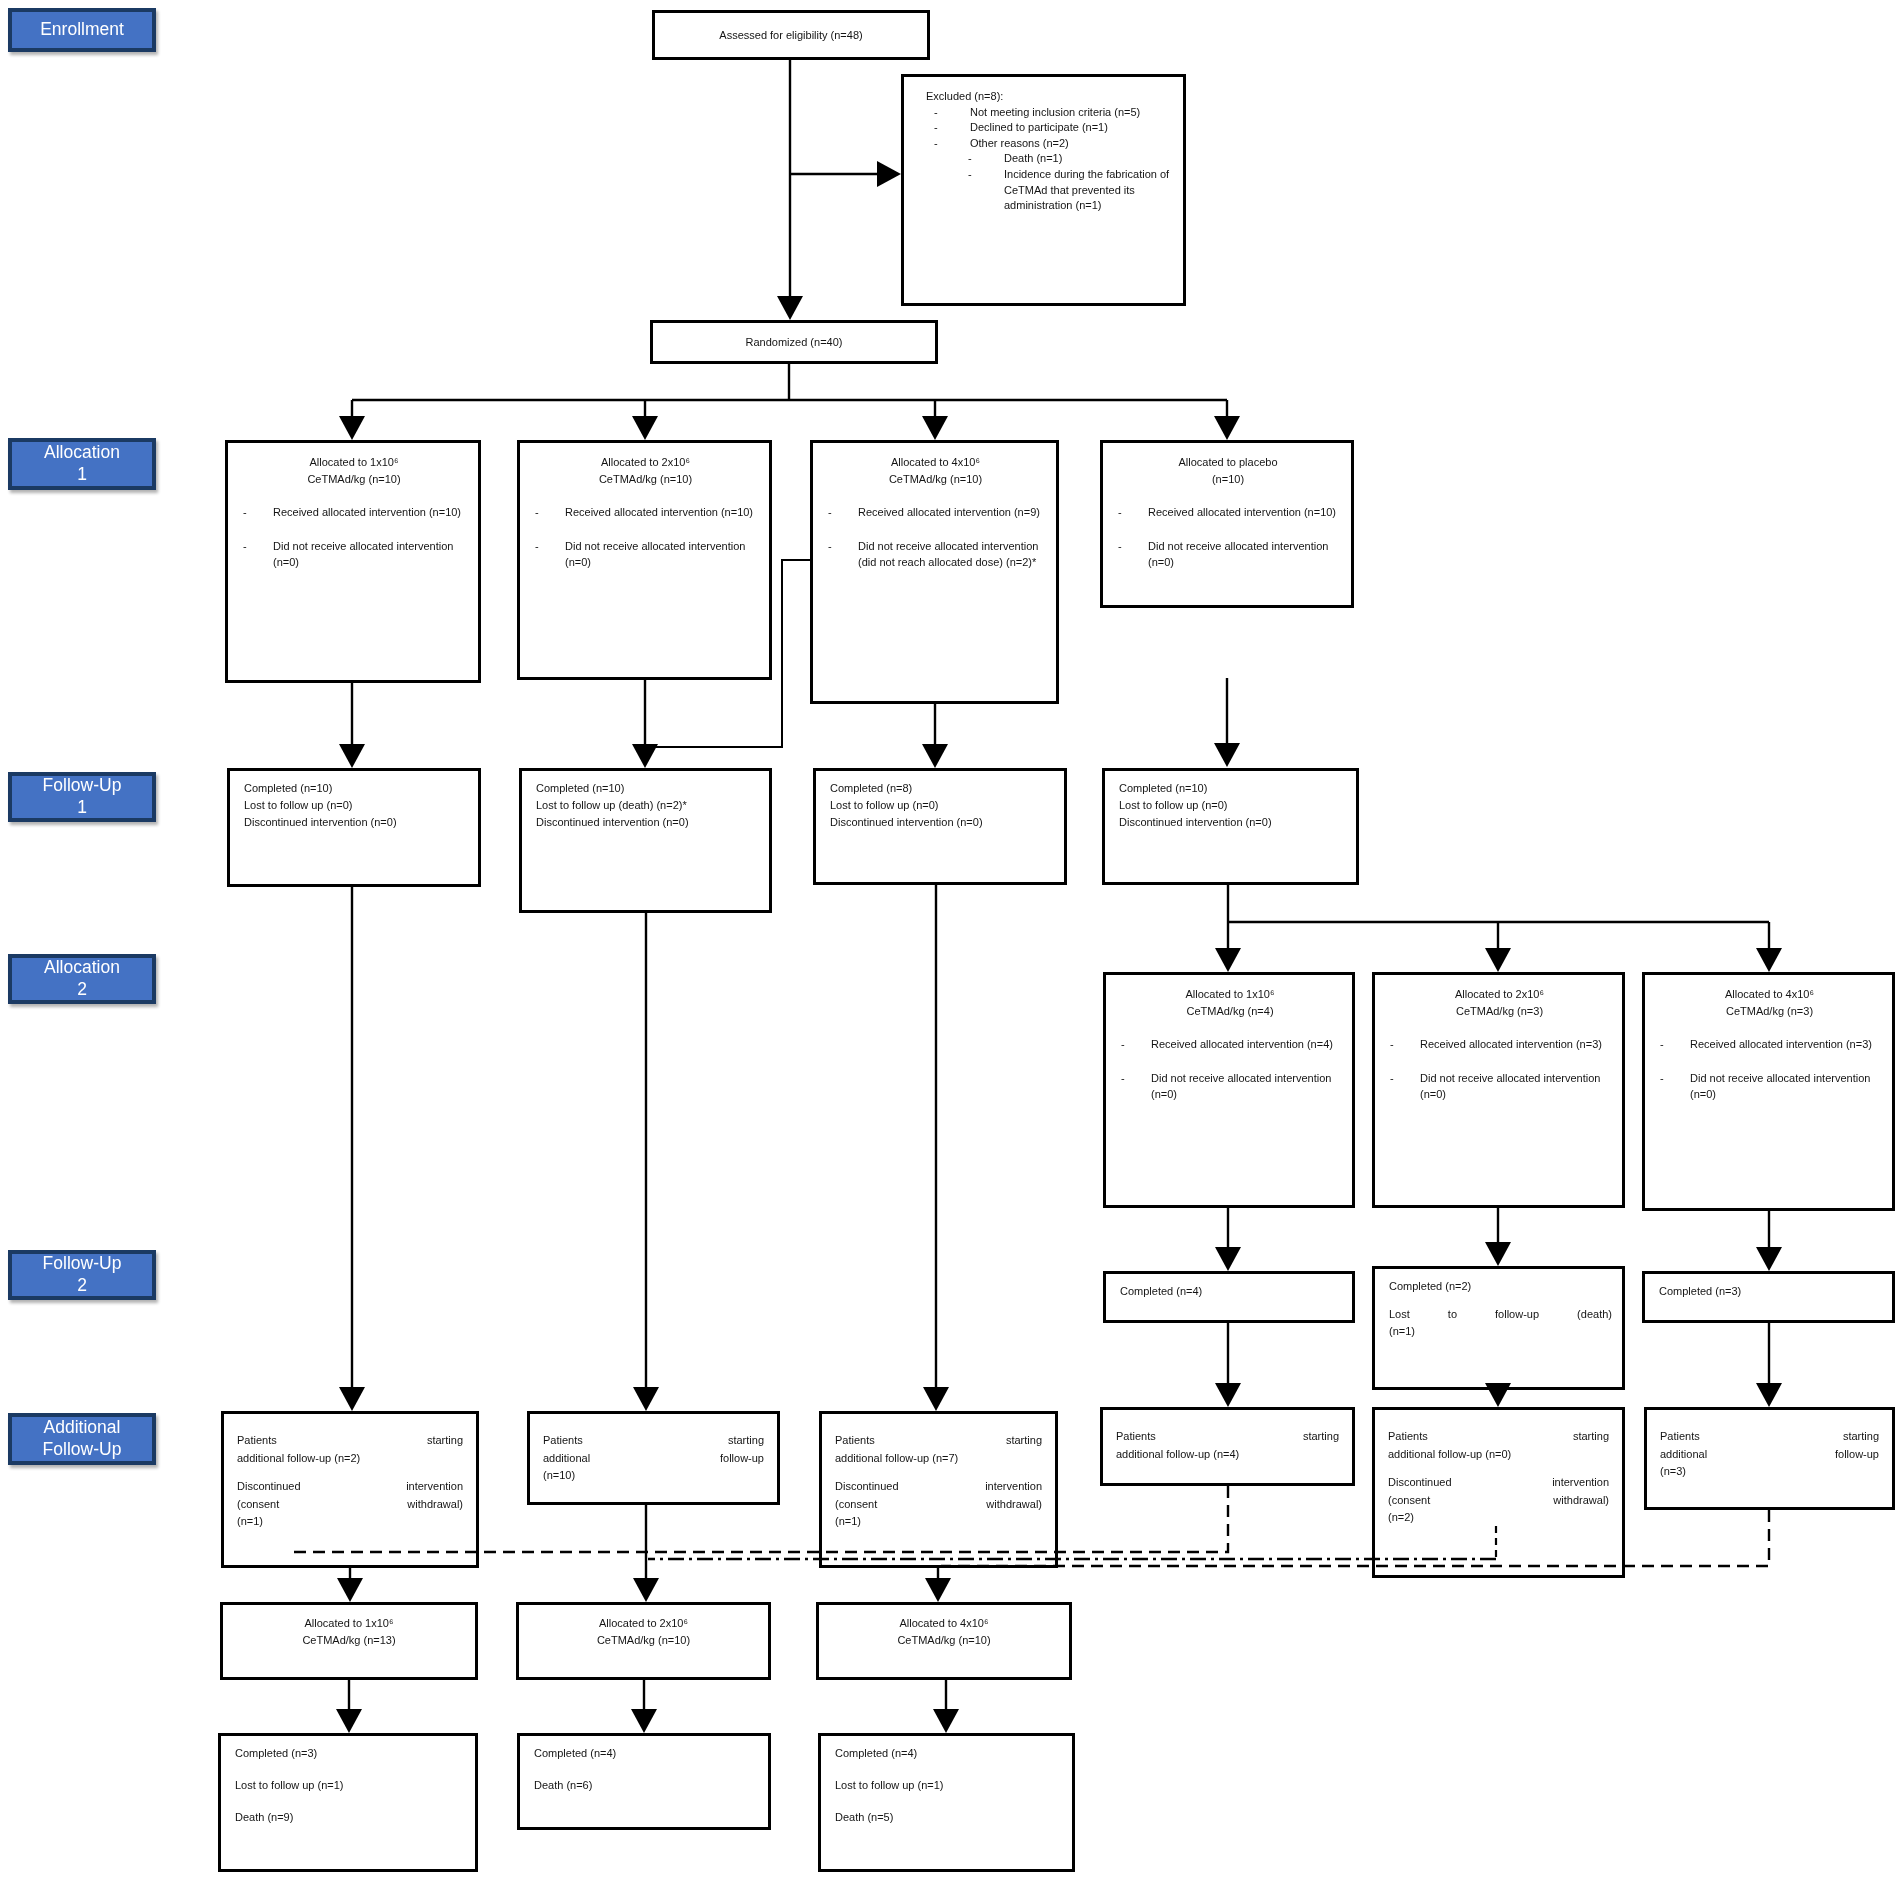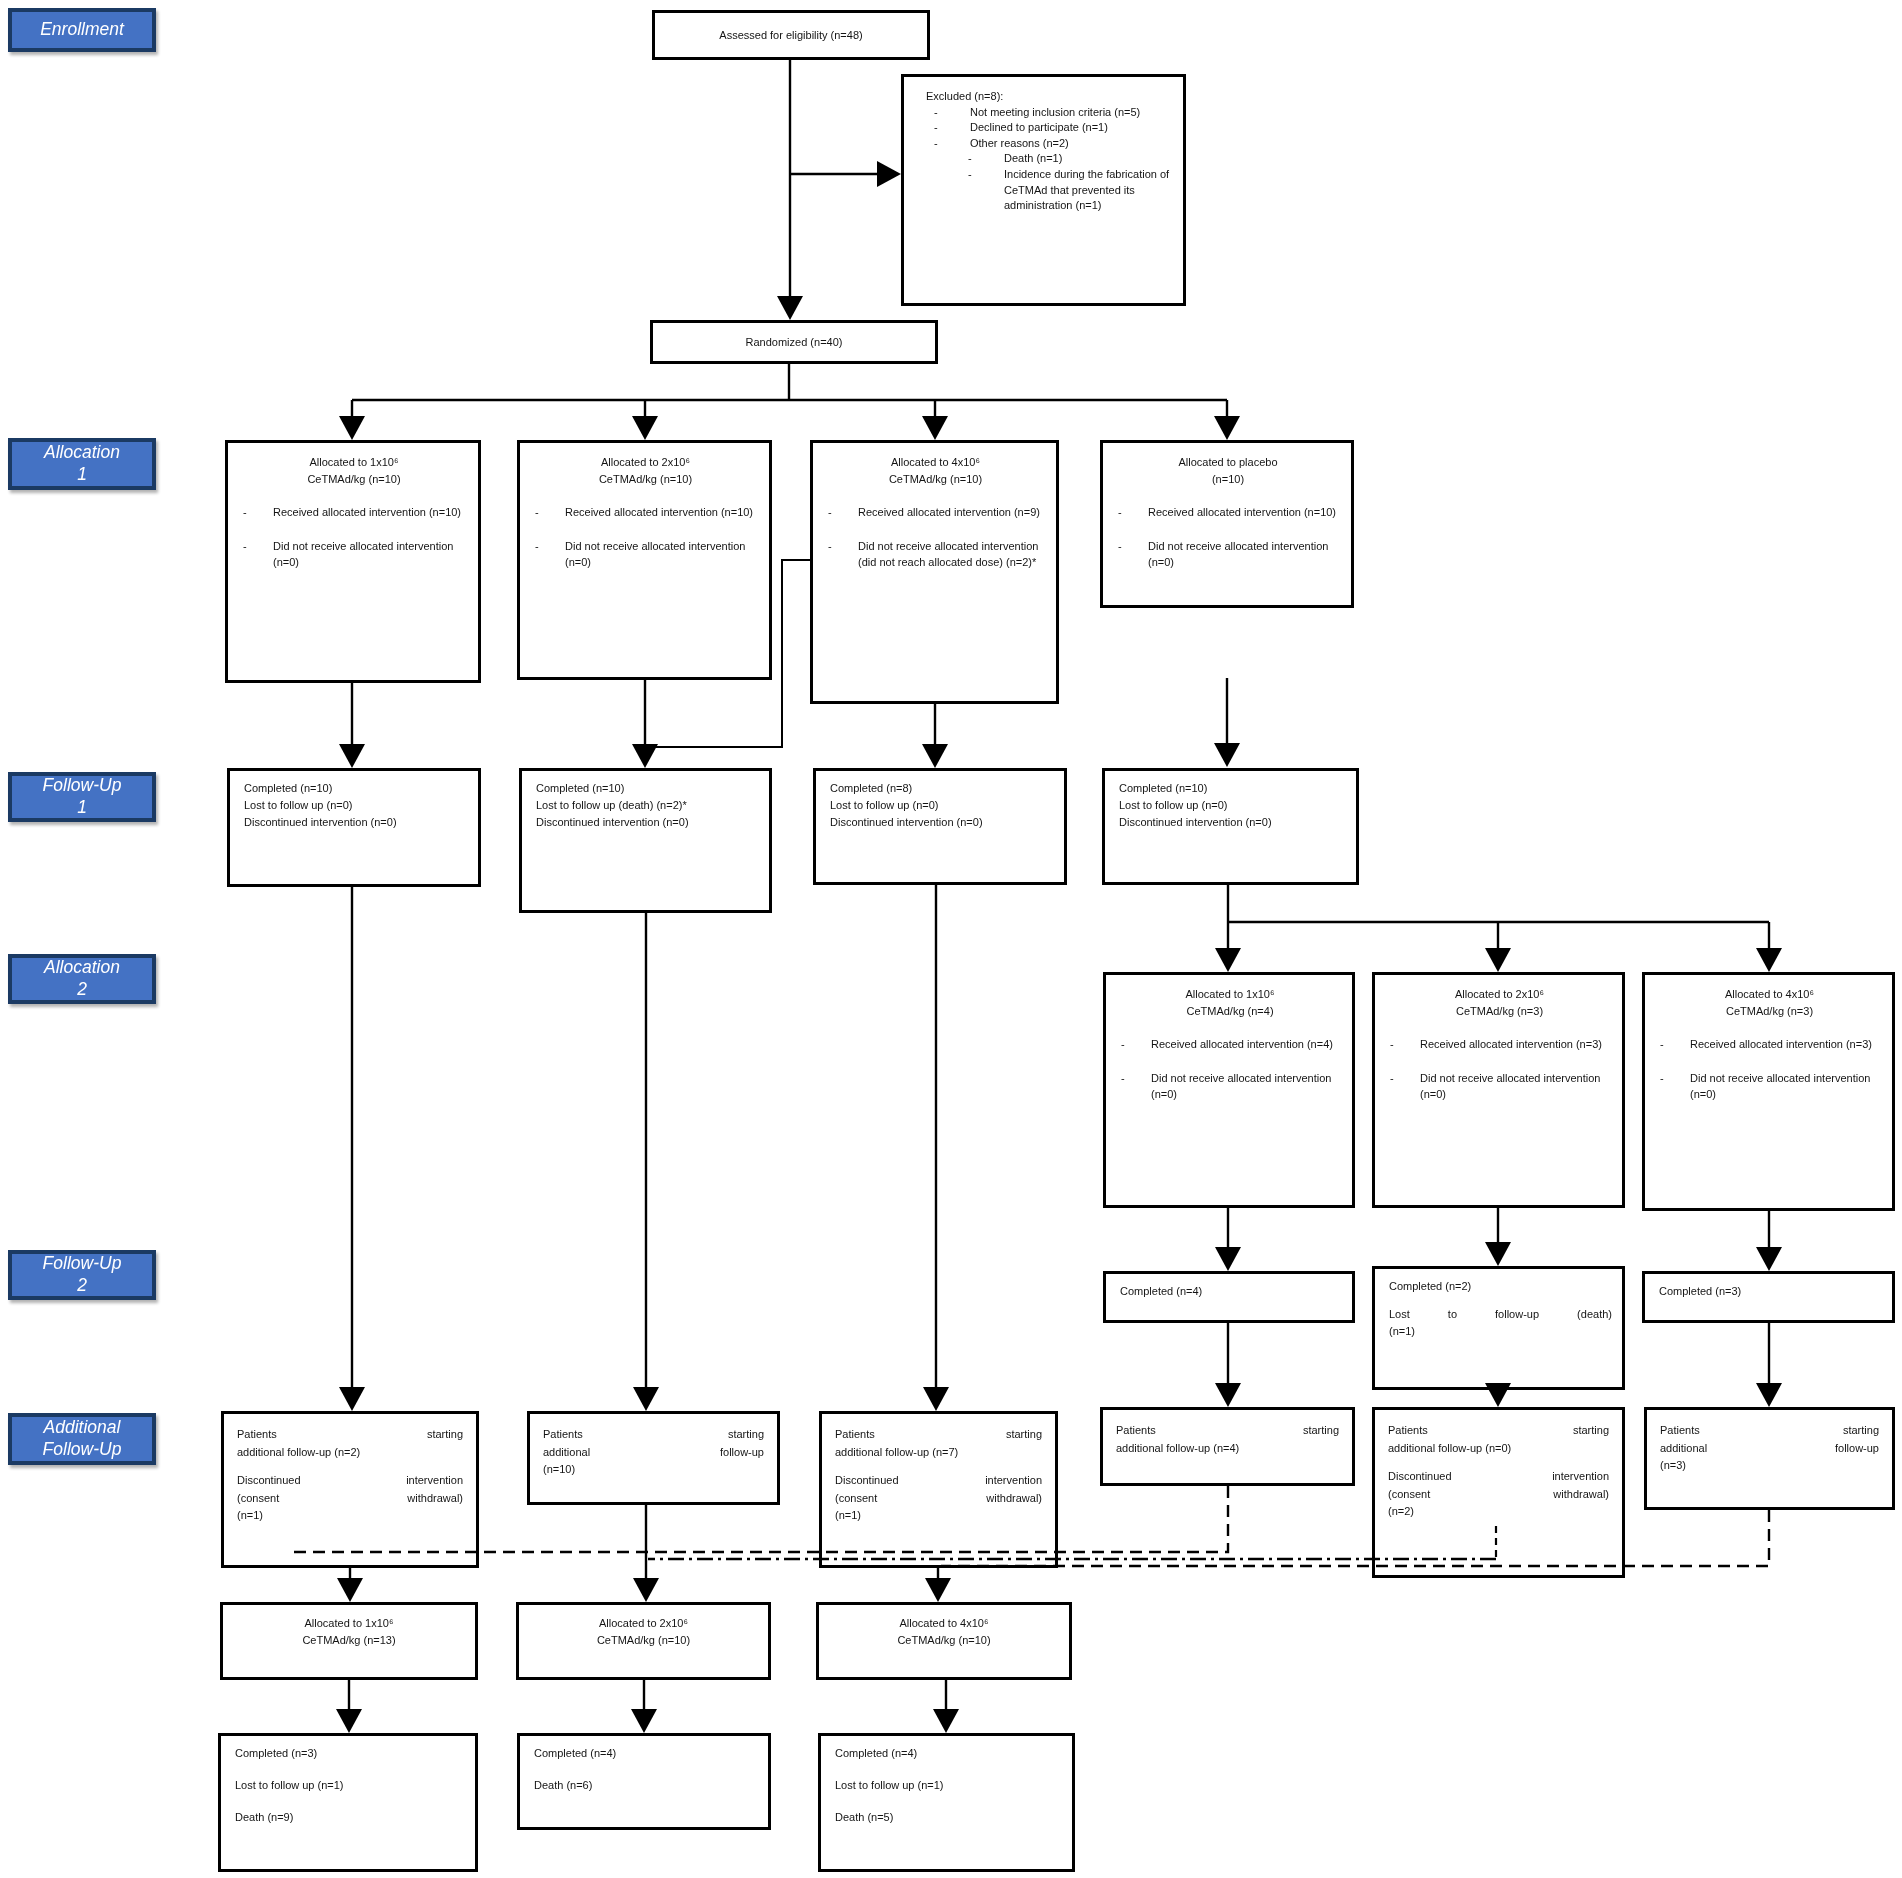--- a/index.html
+++ b/index.html
@@ -1,39 +1,39 @@
 <!DOCTYPE html>
 <html><head>
 <meta charset="utf-8">
 <style>
   html,body{margin:0;padding:0;background:#ffffff;}
   #diagram{position:relative;background:#ffffff;font-family:"Liberation Sans",sans-serif;color:#141414;}
   .flow-box{position:absolute;background:#ffffff;border:3px solid #000000;box-sizing:border-box;
             font-size:11px;line-height:1.5;}
   .flow-box.alloc{padding:11px 13px 6px 15px;}
   .flow-box.fu{padding:9px 10px 6px 14px;line-height:1.55;}
-  .flow-box.dd{padding:12px 13px 6px 13px;line-height:1.6;}
+  .flow-box.dd{padding:18px 13px 6px 13px;line-height:1.6;}
   .flow-box.ee{padding:10px 10px 6px 10px;text-align:center;line-height:1.55;}
   .flow-box.ctr{display:flex;align-items:center;justify-content:center;text-align:center;}
   .flow-box.exc{padding:12px 12px 8px 22px;line-height:1.42;}
   .tc{text-align:center;}
   .tl{text-align:left;}
   .ts{display:flex;justify-content:space-between;}
   .tgap{height:17px;}
   .tgap.g12{height:11px;}
   .tgap.g16{height:15px;}
   .bullet{display:flex;align-items:flex-start;}
   .bullet .marker{flex:0 0 30px;}
   .bullet.xb .marker{flex:0 0 36px;margin-left:8px;}
   .bullet.xb2 .marker{flex:0 0 36px;margin-left:42px;}
   .bullet .btext{flex:1 1 auto;}
   .stage-label-box{position:absolute;background:#4472C4;border:4px solid #1b3a63;box-sizing:border-box;
             color:#ffffff;display:flex;flex-direction:column;align-items:center;justify-content:center;
             font-size:17.5px;line-height:1.25;text-align:center;
-            box-shadow:2px 3px 3px rgba(0,0,0,0.30);font-style:italic;}
+            box-shadow:2px 3px 3px rgba(0,0,0,0.30);}
   #connector-svg{position:absolute;left:0;top:0;pointer-events:none;}
   .conn{fill:none;stroke:#000000;}
   .conn.solid{stroke-width:2.4;}
   .conn.thin{stroke-width:2;}
   .conn.dashed{stroke-width:2.4;stroke-dasharray:12 7;}
   .conn.dashshort{stroke-width:2.2;stroke-dasharray:7 5;}
   .conn.dashdot{stroke-width:2.4;stroke-dasharray:16 5 3 5;}
   .ahead{fill:#000000;stroke:none;}
 </style>
 </head>

